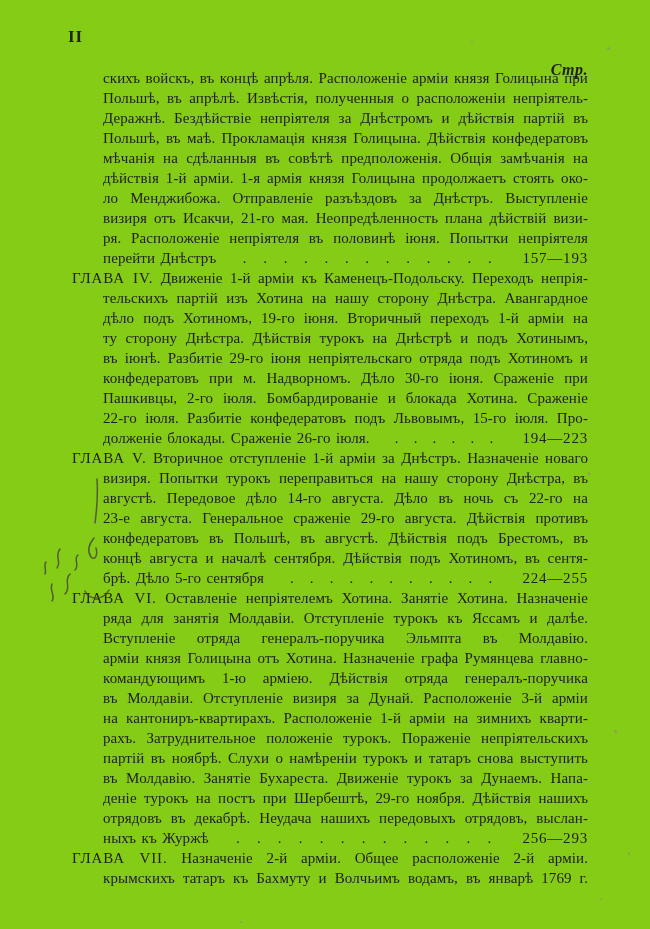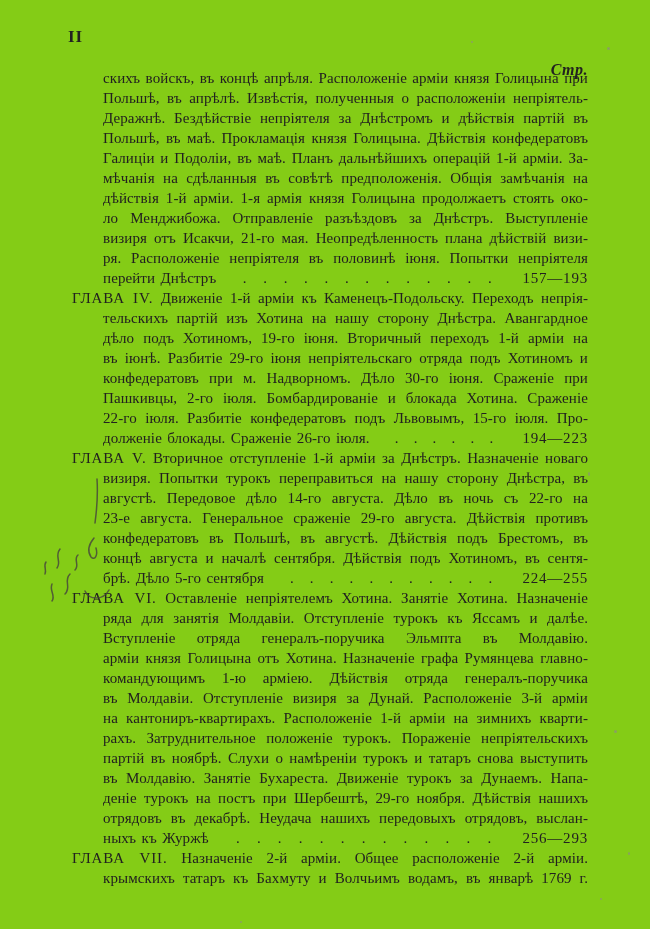--- a/index.html
+++ b/index.html
@@ -45,21 +45,20 @@
 <div class="page">
   <div class="folio">II</div>
   <div class="col-header">Стр.</div>
 
   <main class="toc" id="toc-root">
       <div class="entry">
         <div class="line">скихъ войскъ, въ концѣ апрѣля. Расположеніе арміи князя Голицына при</div>
         <div class="line">Польшѣ, въ апрѣлѣ. Извѣстія, полученныя о расположеніи непріятель-</div>
         <div class="line">Деражнѣ. Бездѣйствіе непріятеля за Днѣстромъ и дѣйствія партій въ</div>
         <div class="line">Польшѣ, въ маѣ. Прокламація князя Голицына. Дѣйствія конфедератовъ въ</div>
-        <div class="line">Галиціи и Подоліи, въ маѣ. Планъ дальнѣйшихъ операцій 1-й арміи. За-</div>
         <div class="line">мѣчанія на сдѣланныя въ совѣтѣ предположенія. Общія замѣчанія на</div>
         <div class="line">дѣйствія 1-й арміи. 1-я армія князя Голицына продолжаетъ стоять око-</div>
         <div class="line">ло Менджибожа. Отправленіе разъѣздовъ за Днѣстръ. Выступленіе арміи</div>
         <div class="line">визиря отъ Исакчи, 21-го мая. Неопредѣленность плана дѣйствій визи-</div>
         <div class="line">ря. Расположеніе непріятеля въ половинѣ іюня. Попытки непріятеля</div>
         <div class="line leader">
           <span class="lt">перейти Днѣстръ</span>
           <span class="dots">
             <span>.</span>
             <span>.</span>
@@ -75,20 +74,21 @@
             <span>.</span>
             <span>.</span>
           </span>
           <span class="pages">157—193</span>
         </div>
       </div>
       <div class="entry">
         <div class="line start"><span class="chapter-label">ГЛАВА IV.</span> Движеніе 1-й арміи къ Каменецъ-Подольску. Переходъ непрія-</div>
         <div class="line">тельскихъ партій изъ Хотина на нашу сторону Днѣстра. Авангардное</div>
         <div class="line">дѣло подъ Хотиномъ, 19-го іюня. Вторичный переходъ 1-й арміи на</div>
+        <div class="line">ту сторону Днѣстра. Дѣйствія турокъ на Днѣстрѣ и подъ Хотинымъ,</div>
         <div class="line">въ іюнѣ. Разбитіе 29-го іюня непріятельскаго отряда подъ Хотиномъ и</div>
         <div class="line">конфедератовъ при м. Надворномъ. Дѣло 30-го іюня. Сраженіе при</div>
         <div class="line">Пашкивцы, 2-го іюля. Бомбардированіе и блокада Хотина. Сраженіе</div>
         <div class="line">22-го іюля. Разбитіе конфедератовъ подъ Львовымъ, 15-го іюля. Про-</div>
         <div class="line leader">
           <span class="lt">долженіе блокады. Сраженіе 26-го іюля.</span>
           <span class="dots">
             <span>.</span>
             <span>.</span>
             <span>.</span>

